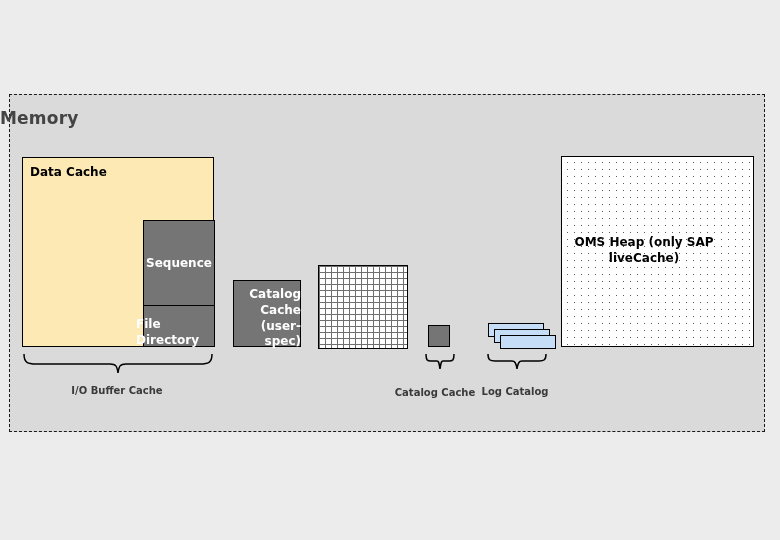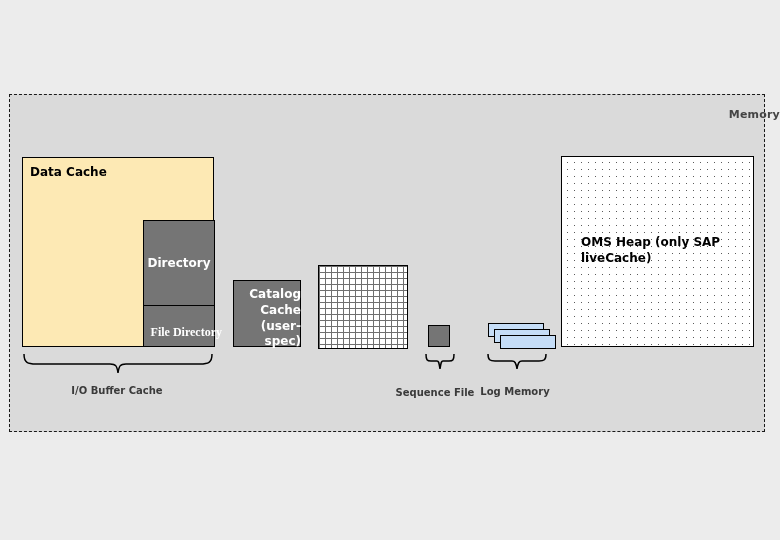--- a/index.html
+++ b/index.html
@@ -29,22 +29,22 @@
     height: 338px;
     background: #dadada;
     border: 1.5px dashed #1a1a1a;
     box-sizing: border-box;
   }
   .memory-title {
     position: absolute;
     left: 0;
     top: 108px;
     width: 780px;
-    text-align: right;
-    font-size: 11px;
+    text-align: left;
+    font-size: 17px;
     font-weight: bold;
     color: #444444;
     letter-spacing: 0.2px;
   }
 
   
   .box {
     position: absolute;
     box-sizing: border-box;
     border: 1.4px solid #000;
@@ -94,26 +94,25 @@
   
   .file-directory {
     left: 143px;
     top: 305px;
     width: 72px;
     height: 42px;
     background: #757575;
   }
   .file-directory-label {
     left: 136px;
-    top: 325px;
+    top: 317px;
     width: 86px;
-    text-align: right;
+    text-align: left;
     color: #ffffff;
     white-space: normal;
-    font-family: Liberation Serif, serif;
   }
 
   
   .catalog-cache {
     left: 233px;
     top: 280px;
     width: 68px;
     height: 67px;
     background: #757575;
   }
@@ -178,23 +177,23 @@
     height: 191px;
     background-color: #ffffff;
     background-image: radial-gradient(#5a5a5a 0.8px, transparent 0.9px);
     background-size: 7px 7px;
     background-position: 2px 2px;
   }
   .oms-heap-label {
     left: 561px;
     top: 235px;
     width: 166px;
+    text-align: center;
     color: #000;
     white-space: normal;
-    margin-left: 20px;
   }
 
   
   .brace {
     position: absolute;
   }
   .brace svg { display: block; }
 
   .brace-io   { left: 22px;  top: 352px; }
   .brace-seq  { left: 424px; top: 352px; }
@@ -235,21 +234,21 @@
 <div id="stage">
 
   <div class="memory-region"></div>
 
   <div class="memory-title">Memory</div>
 
   <div class="box data-cache"></div>
   <div class="box-label data-cache-label">Data Cache</div>
 
   <div class="box converter"></div>
-  <div class="box-label converter-label">Directory</div>
+  <div class="box-label converter-label">Sequence</div>
 
   <div class="box file-directory"></div>
   <div class="box-label file-directory-label">File Directory</div>
 
   <div class="box catalog-cache"></div>
   <div class="box-label catalog-cache-label">Catalog Cache (user-spec)</div>
 
   <div class="box shared-sql"></div>
 
   <div class="box sequence-cache"></div>
@@ -277,17 +276,17 @@
 
   <div class="brace brace-logq">
     <svg width="62" height="22" viewBox="0 0 62 22">
       <path d="M2,2 C2,8 4,9 9,9 L26,9 C29,9 30,11 31,17
                C32,11 33,9 36,9 L53,9 C58,9 60,8 60,2" fill="none" stroke="#000" stroke-width="1.5"></path>
     </svg>
   </div>
 
   <div class="caption caption-io">I/O Buffer Cache</div>
 
-  <div class="caption caption-seq">Sequence File</div>
-
-  <div class="caption caption-logq">Log Memory</div>
+  <div class="caption caption-seq">Catalog Cache</div>
+
+  <div class="caption caption-logq">Log Catalog</div>
 
 </div>
 
 </body></html>

